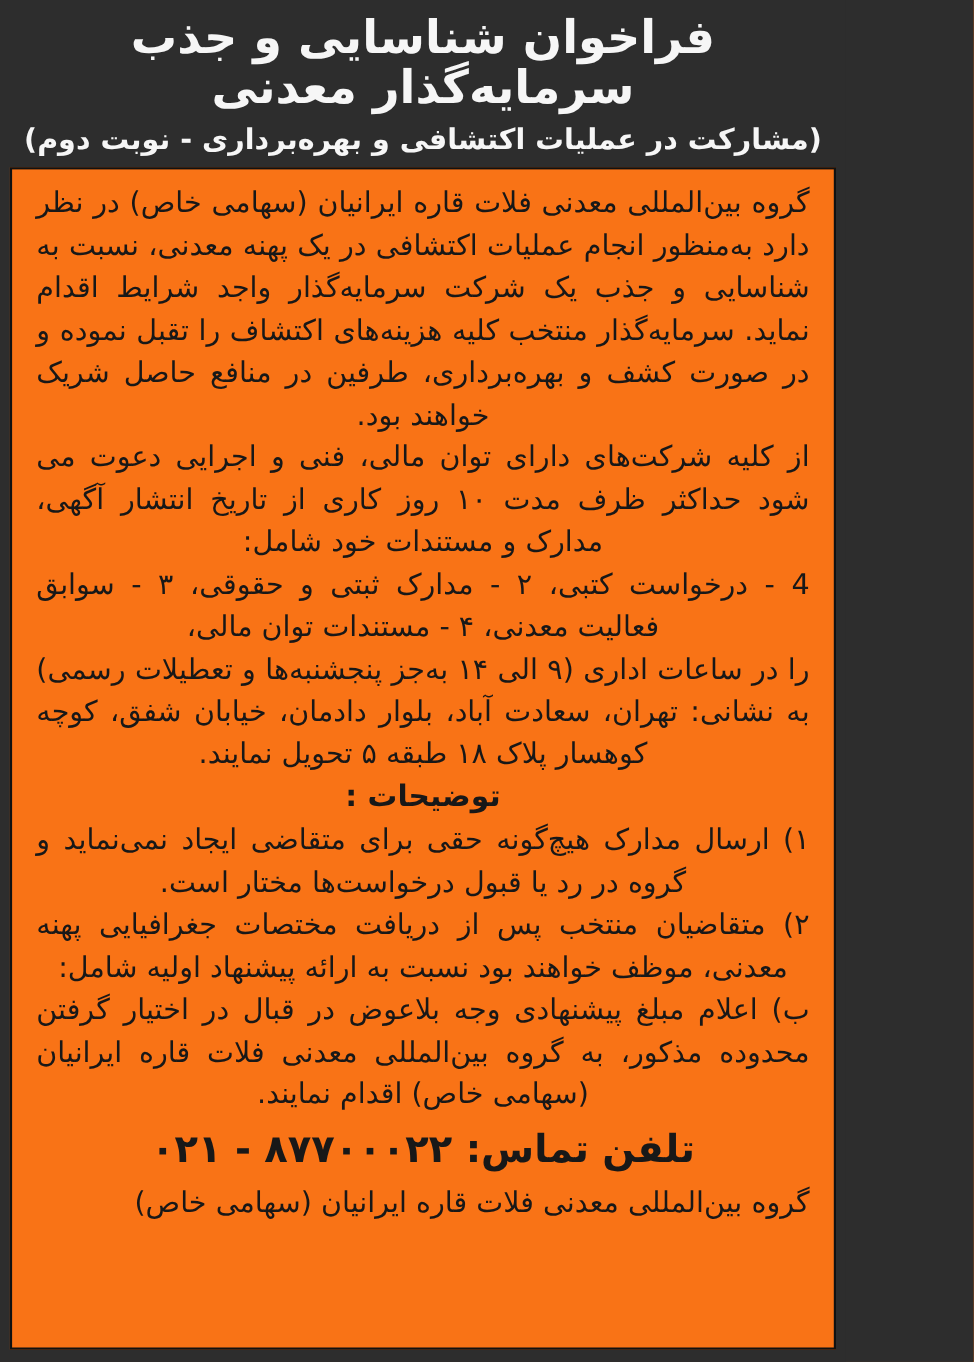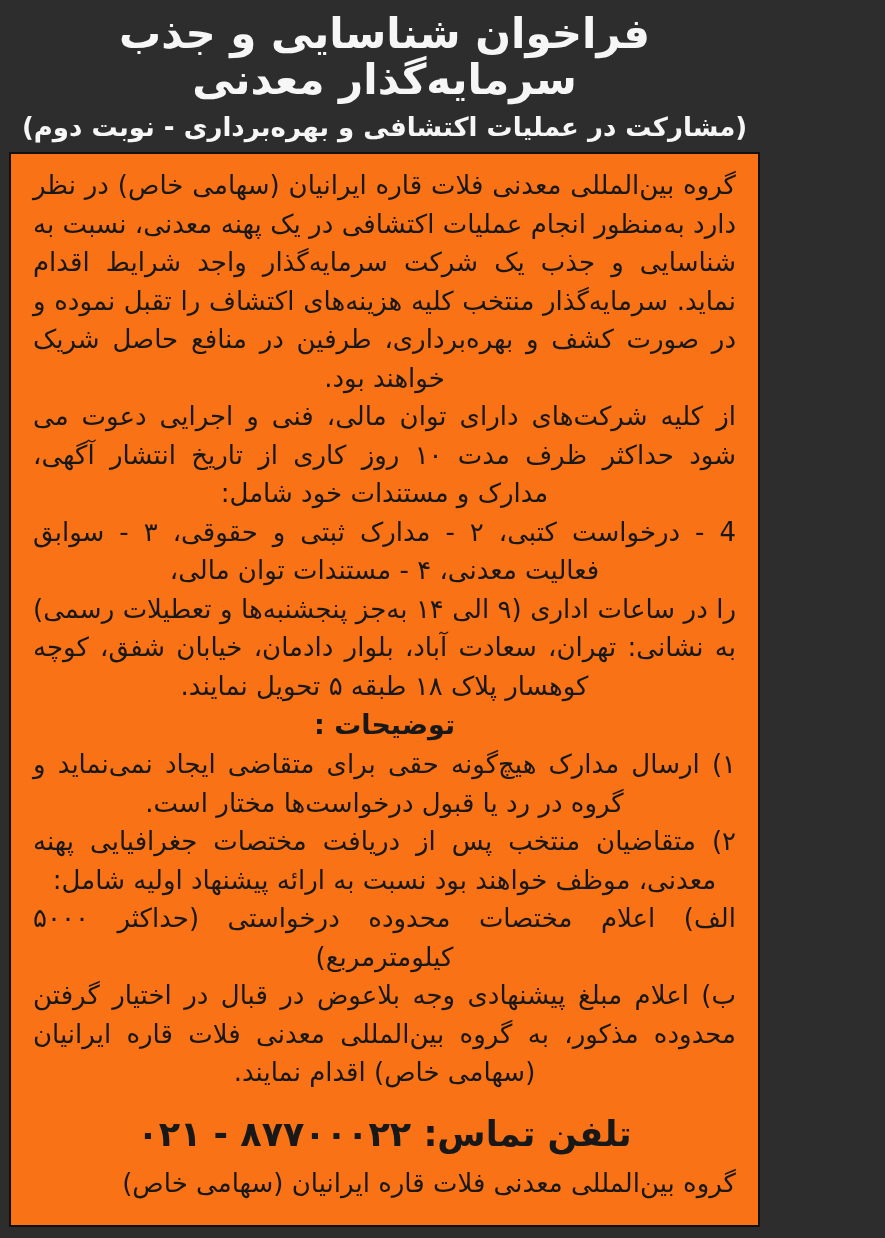--- a/index.html
+++ b/index.html
@@ -65,21 +65,21 @@
     line-height: 40px;
     font-weight: bold;
     text-align: center;
     margin: 0;
   }
   .phone-line {
     text-align: center;
     font-size: 35px;
     font-weight: bold;
     line-height: 52px;
-    margin-top: 16px;
+    margin-top: 4px;
     white-space: nowrap;
   }
   .company-signature {
     font-size: 26px;
     line-height: 42px;
     margin-top: 2px;
   }
 </style>
 </head>
 <body>
@@ -100,21 +100,20 @@
     <p class="para">4 - درخواست کتبی، ۲ - مدارک ثبتی و حقوقی، ۳ - سوابق فعالیت معدنی، ۴ - مستندات توان مالی،</p>
 
     <p class="para">را در ساعات اداری (۹ الی ۱۴ به‌جز پنجشنبه‌ها و تعطیلات رسمی) به نشانی: تهران، سعادت آباد، بلوار دادمان، خیابان شفق، کوچه کوهسار پلاک ۱۸ طبقه ۵ تحویل نمایند.</p>
 
     <p class="notes-heading">توضیحات :</p>
 
     <p class="para">۱) ارسال مدارک هیچ‌گونه حقی برای متقاضی ایجاد نمی‌نماید و گروه در رد یا قبول درخواست‌ها مختار است.</p>
 
     <p class="para">۲) متقاضیان منتخب پس از دریافت مختصات جغرافیایی پهنه معدنی، موظف خواهند بود نسبت به ارائه پیشنهاد اولیه شامل:</p>
 
-    <p class="para">الف) اعلام مختصات محدوده درخواستی (حداکثر ۵۰۰۰ کیلومترمربع)</p>
 
     <p class="para">ب) اعلام مبلغ پیشنهادی وجه بلاعوض در قبال در اختیار گرفتن محدوده مذکور، به گروه بین‌المللی معدنی فلات قاره ایرانیان (سهامی خاص) اقدام نمایند.</p>
 
     <div class="phone-line">
       <span>تلفن تماس:</span>
       <span>۸۷۷۰۰۰۲۲ - ۰۲۱</span>
     </div>
 
     <div class="company-signature">گروه بین‌المللی معدنی فلات قاره ایرانیان (سهامی خاص)</div>
 

